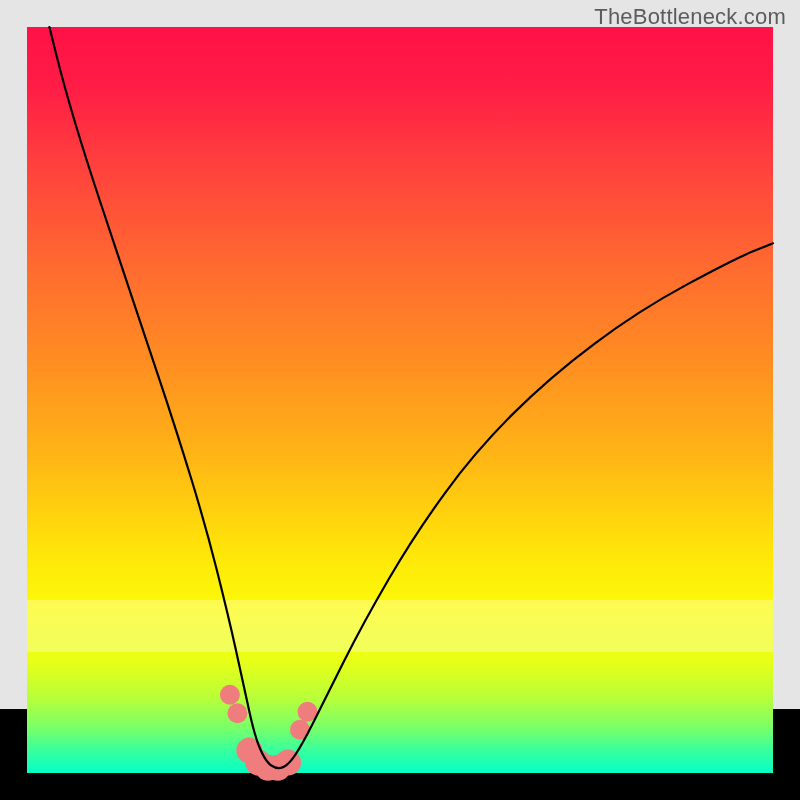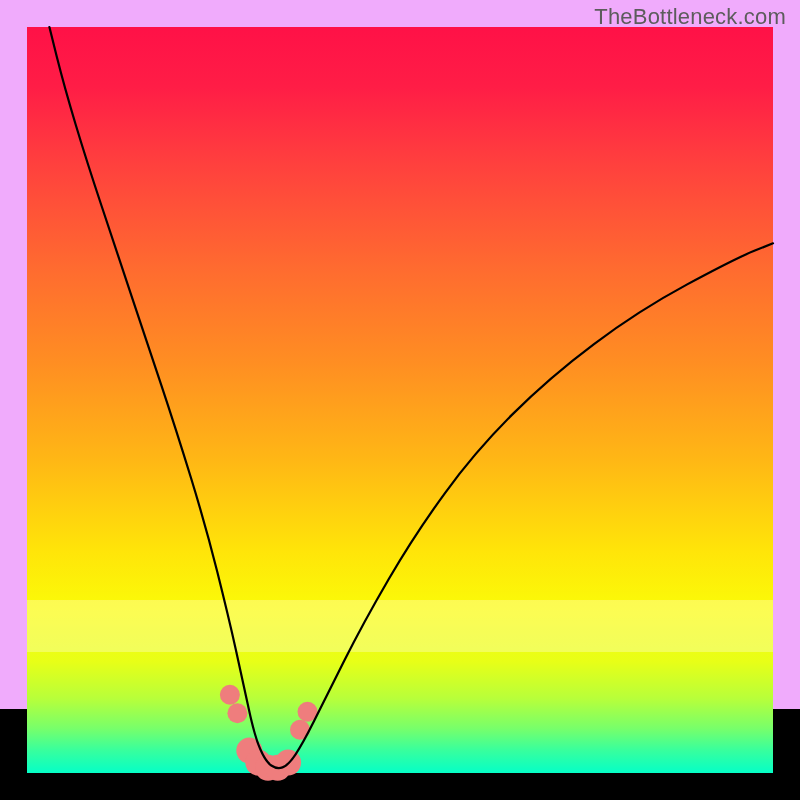--- a/index.html
+++ b/index.html
@@ -8,21 +8,21 @@
     width: 800px;
     height: 800px;
     overflow: hidden;
     font-family: Arial, Helvetica, sans-serif;
     background: #000;
   }
   .frame {
     position: relative;
     width: 800px;
     height: 709px;
-    background: #f0abfc;
+    background: #e5e5e5;
   }
   .plot {
     position: absolute;
     left: 27px;
     top: 27px;
     width: 746px;
     height: 746px;
     
     background: linear-gradient(
       to bottom,

